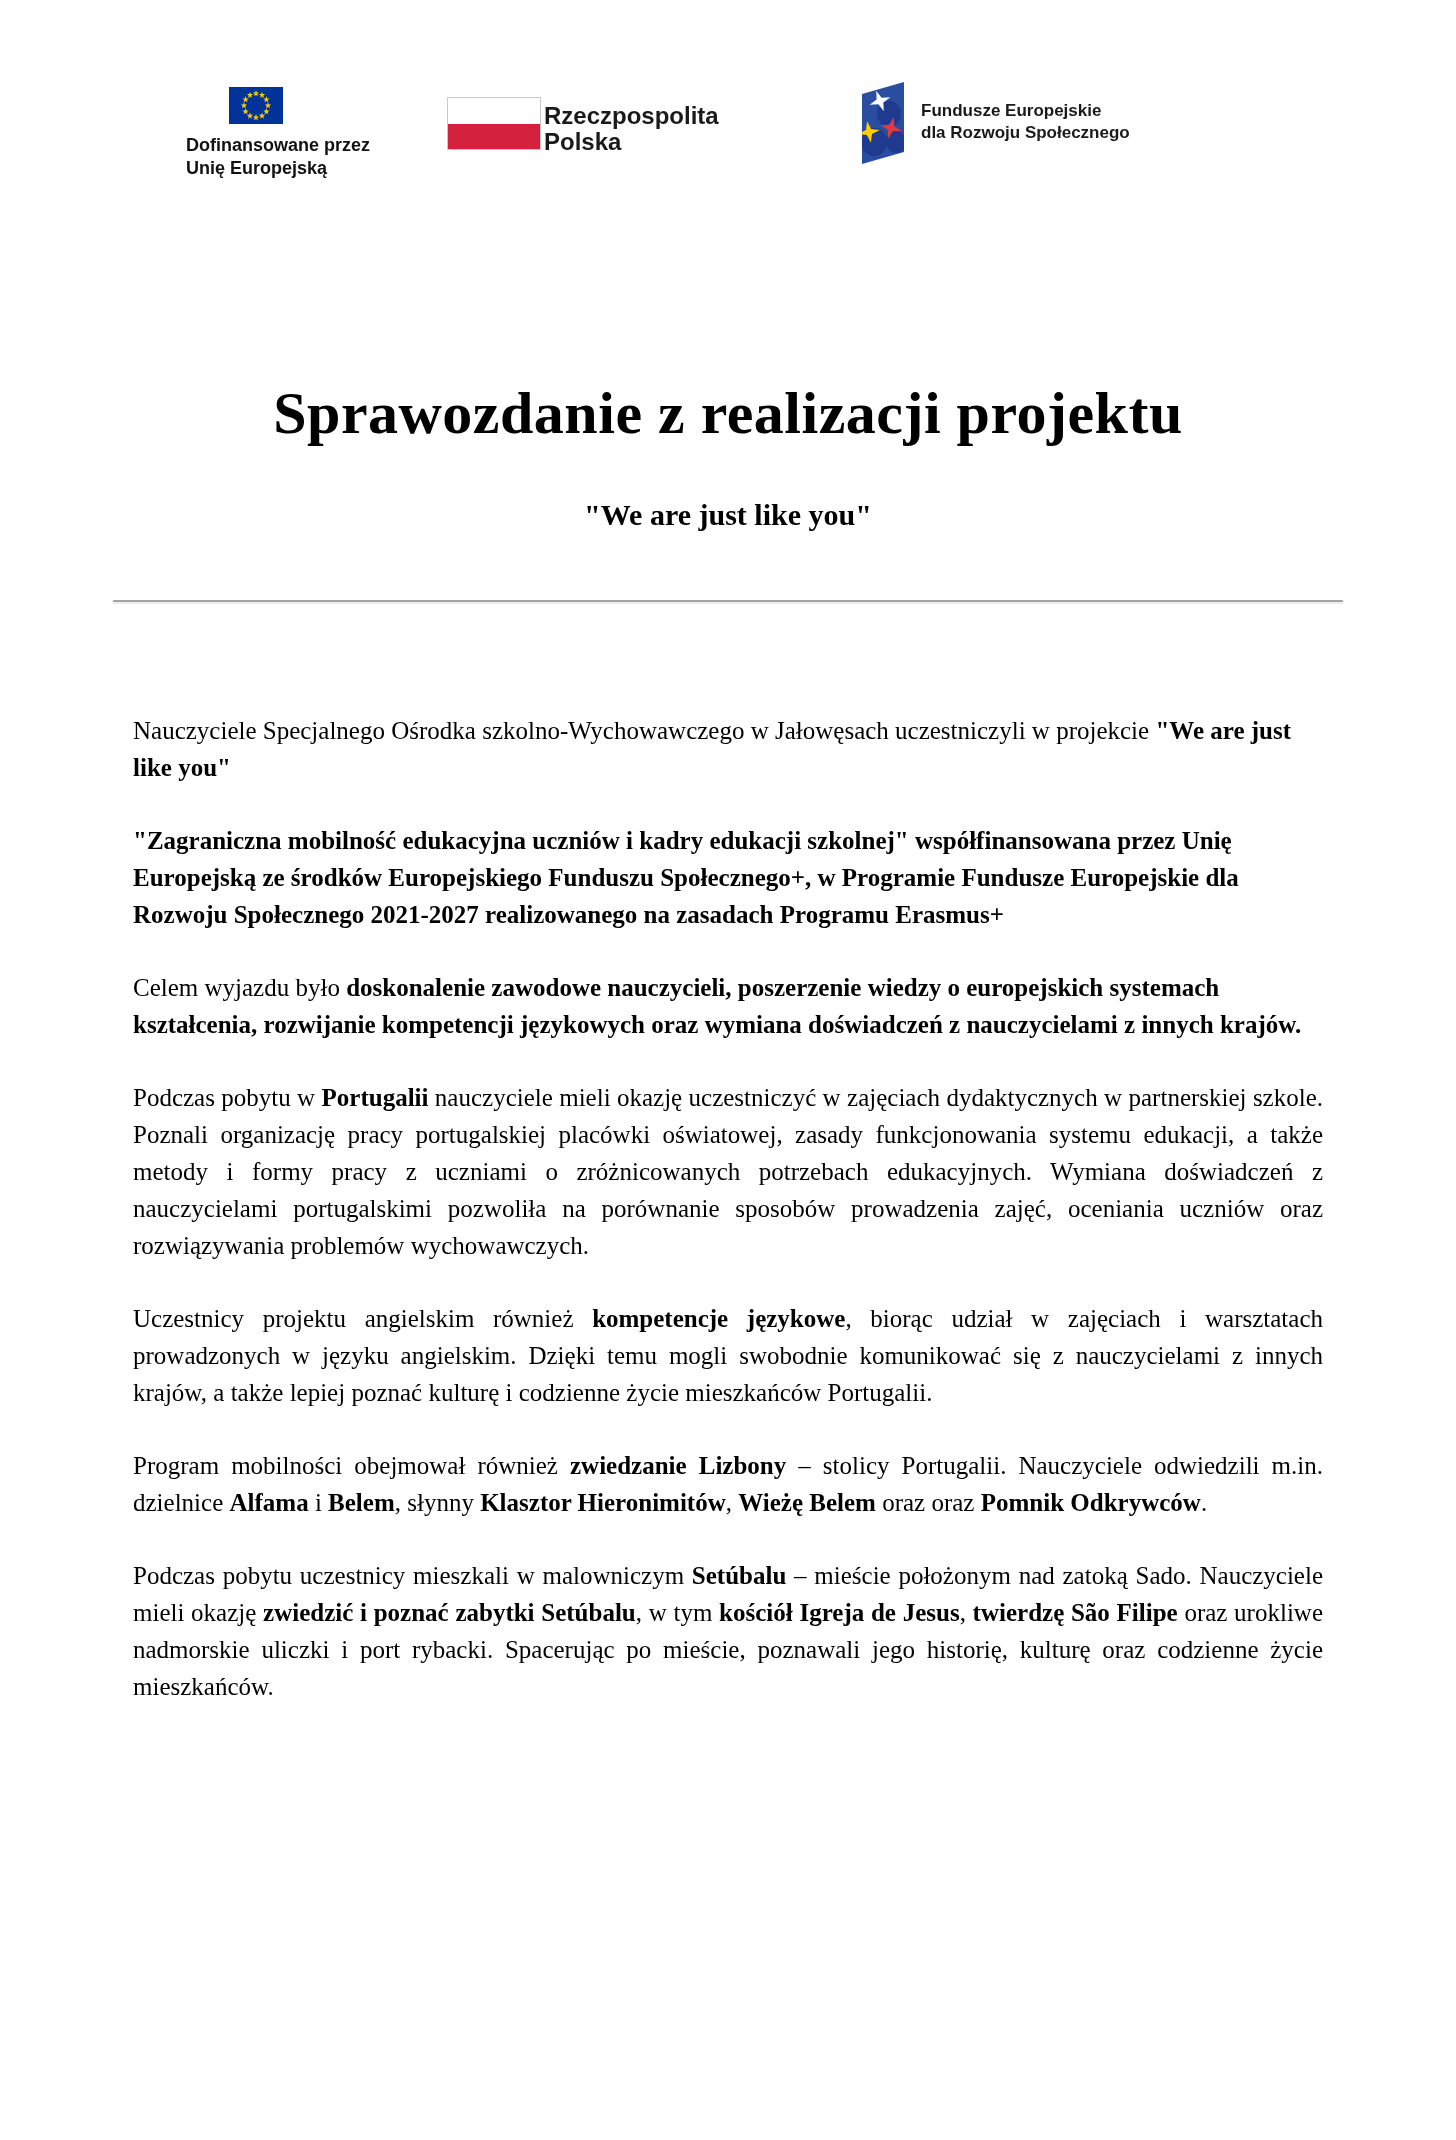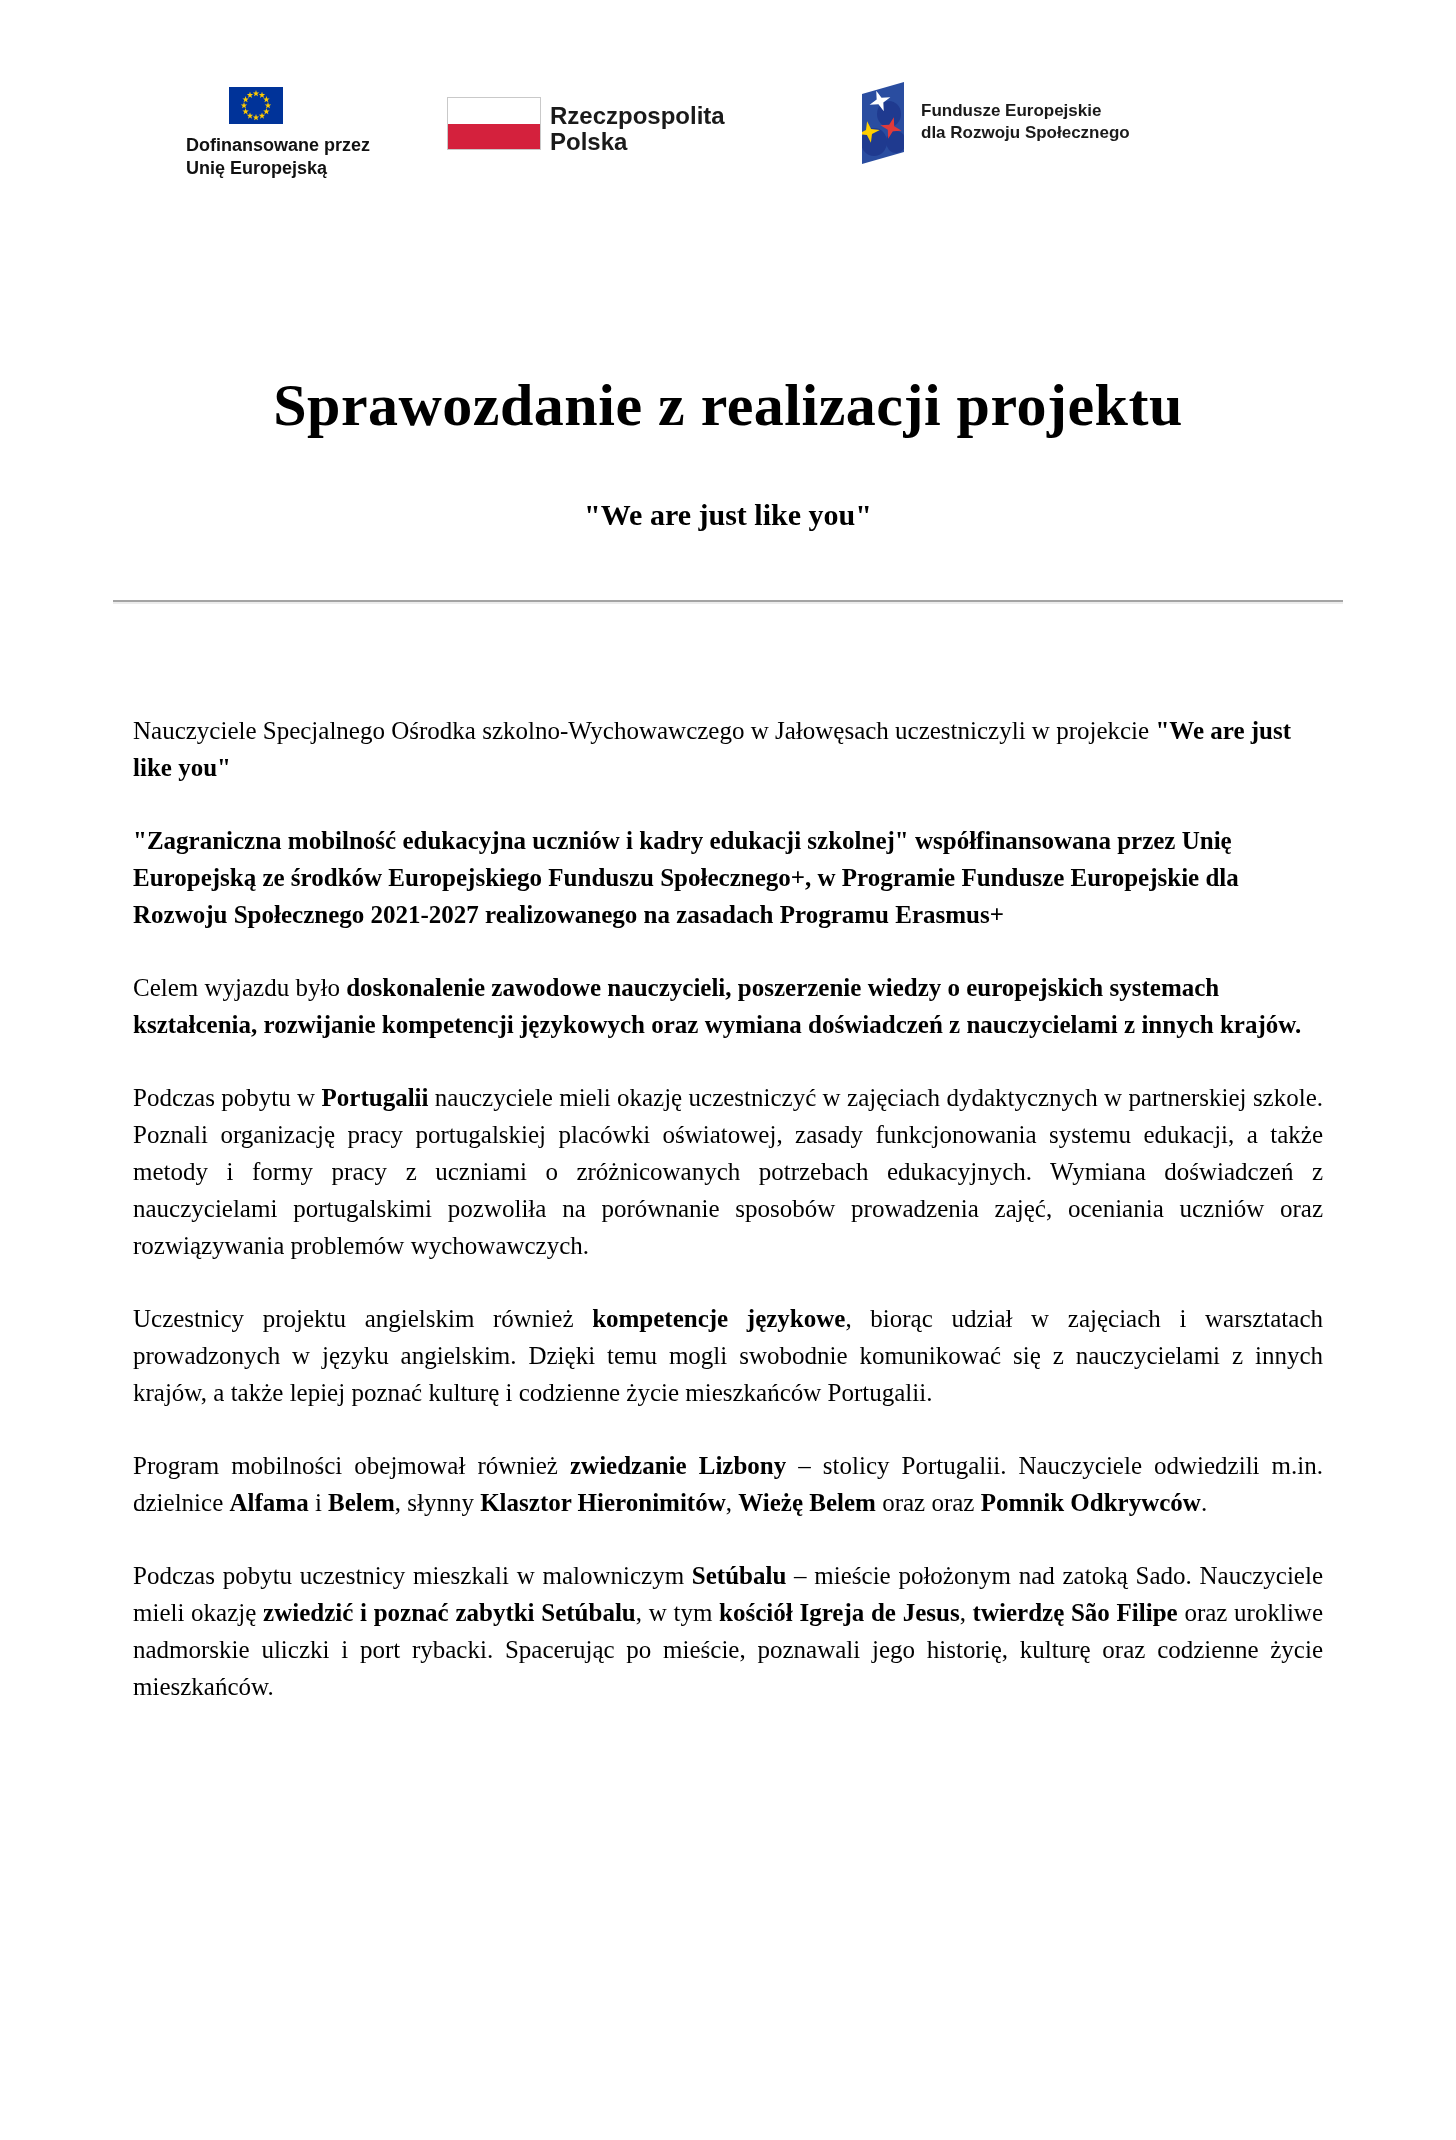--- a/index.html
+++ b/index.html
@@ -31,21 +31,21 @@
   }
 
   .pl-group { position: absolute; left: 447px; top: 97px; display: flex; align-items: flex-start; }
   .pl-flag {
     width: 94px; height: 53px;
     border: 1px solid #c9c9c9;
     display: flex; flex-direction: column;
   }
   .pl-flag .half { flex: 1; }
   .pl-label {
-    margin-left: 9px;
+    margin-left: 3px;
     margin-top: 6px;
     font-family: "Liberation Sans", sans-serif;
     font-size: 24px;
     font-weight: 700;
     line-height: 1.07;
     color: #1a1a1a;
     white-space: nowrap;
   }
 
   .fe-group { position: absolute; left: 856px; top: 80px; display: flex; align-items: center; }
@@ -55,21 +55,21 @@
     font-size: 17px;
     font-weight: 600;
     line-height: 1.3;
     color: #1a1a1a;
     white-space: nowrap;
   }
 
   
   .title {
     position: absolute;
-    top: 372px; left: 113px; right: 113px;
+    top: 380px; left: 113px; right: 113px;
     text-align: center;
     font-size: 60px;
     font-weight: 700;
     line-height: 1.1;
     letter-spacing: 0.5px;
   }
   .subtitle {
     position: absolute;
     top: 498px; left: 113px; right: 113px;
     text-align: center;

